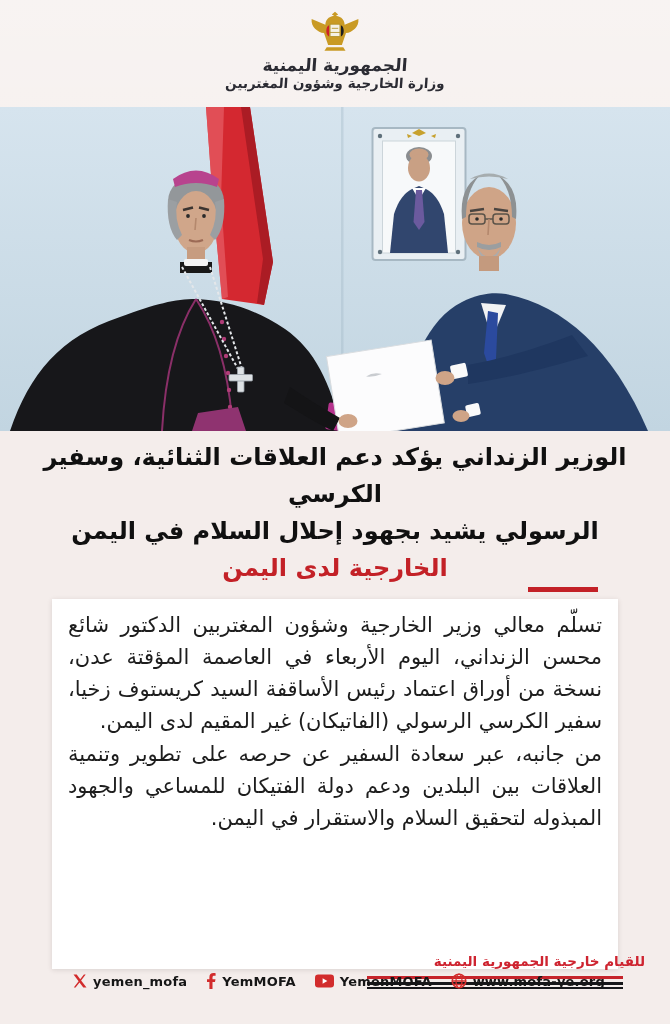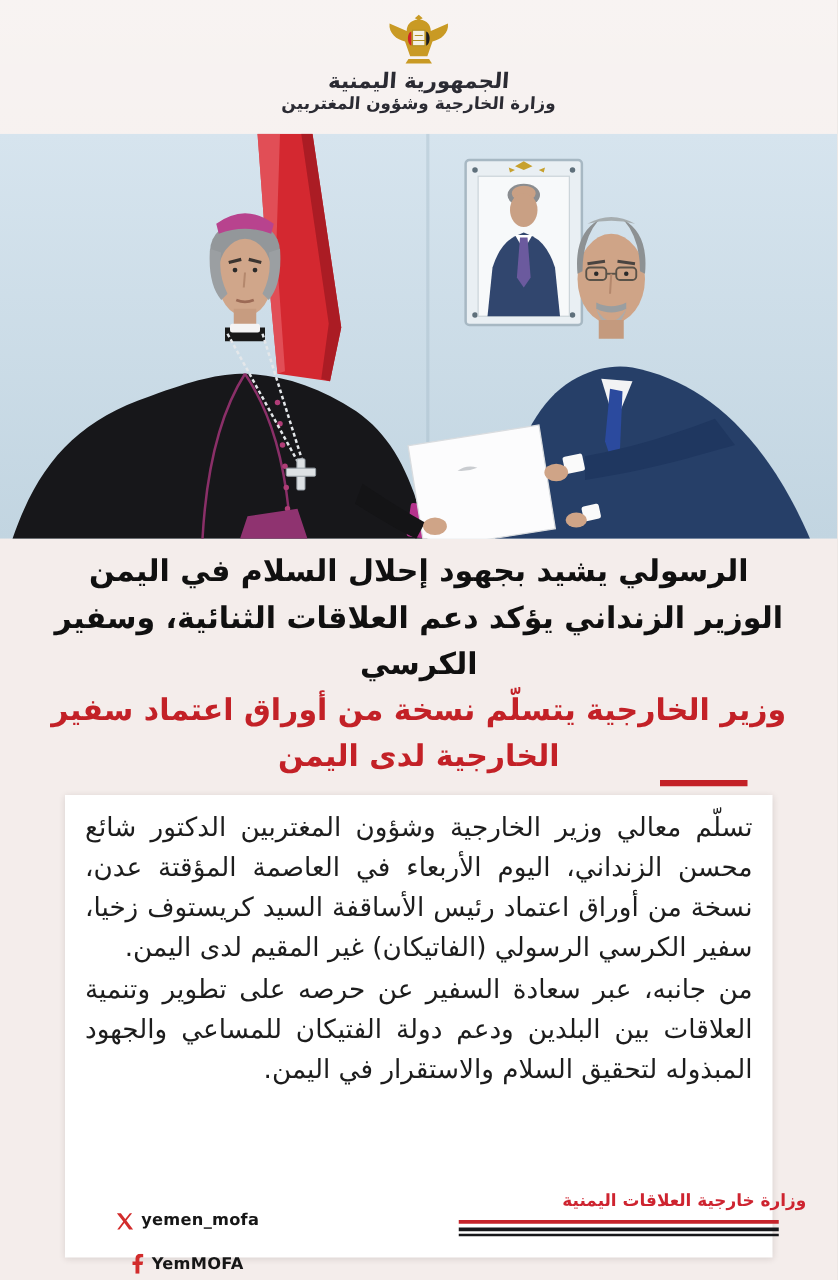--- a/index.html
+++ b/index.html
@@ -33,21 +33,21 @@
     margin:0;direction:rtl;text-align:justify;text-align-last:right;
     font-size:21px;line-height:32.3px;color:#1d1d1d;
   }
   
   .ministry-label{position:absolute;top:953px;right:25px;direction:rtl;
     font-size:13.5px;font-weight:bold;color:#ce2430;}
   .stripes{position:absolute;top:976px;right:47px;width:256px;}
   .stripes .s1{height:2.5px;background:#c6242b;}
   .stripes .s2{height:3.5px;background:#17171a;margin-top:3px;}
   .stripes .s3{height:2px;background:#17171a;margin-top:2px;}
-  .social{position:absolute;top:969px;left:73px;display:flex;align-items:center;gap:19px;height:24px;flex-direction:column;}
+  .social{position:absolute;top:969px;left:73px;display:flex;align-items:center;gap:19px;height:24px;}
   .social .item{display:flex;align-items:center;gap:6px;}
   .social .handle{font-size:13px;font-weight:bold;color:#161616;letter-spacing:.2px;}
   .social svg{display:block;}
 </style>
 </head>
 <body>
 
 <div class="poster">
 
   <div class="hdr">
@@ -162,36 +162,35 @@
       <rect x="451" y="257" width="16" height="14" rx="2" fill="#fafafa" transform="rotate(-12 459 264)"></rect>
       <ellipse cx="445" cy="271" rx="9.5" ry="7" fill="#cfa487"></ellipse>
       <rect x="466" y="297" width="14" height="12" rx="2" fill="#fafafa" transform="rotate(-12 473 303)"></rect>
       <ellipse cx="461" cy="309" rx="8.5" ry="6" fill="#cfa487"></ellipse>
       <path d="M290 280 C308 292 324 302 340 311 L333 324 C316 316 299 305 284 296 Z" fill="#141416"></path>
       <ellipse cx="348" cy="314" rx="9.5" ry="7" fill="#cfa487"></ellipse>
     </g>
   </svg>
 
   <div class="headline" dir="rtl">
+    <span style="display:block">الوزير الزنداني يؤكد دعم العلاقات الثنائية، وسفير الكرسي</span>
     <span style="display:block">الرسولي يشيد بجهود إحلال السلام في اليمن</span>
-    <span style="display:block">الوزير الزنداني يؤكد دعم العلاقات الثنائية، وسفير الكرسي</span>
   </div>
 
   <div class="subheadline" dir="rtl">
-    <span style="display:block">وزير الخارجية يتسلّم نسخة من أوراق اعتماد سفير</span>
     <span style="display:block">الخارجية لدى اليمن</span>
   </div>
   <div class="red-dash"></div>
 
   <section class="article-box">
     <p>تسلّم معالي وزير الخارجية وشؤون المغتربين الدكتور شائع محسن الزنداني، اليوم الأربعاء في العاصمة المؤقتة عدن، نسخة من أوراق اعتماد رئيس الأساقفة السيد كريستوف زخيا، سفير الكرسي الرسولي (الفاتيكان) غير المقيم لدى اليمن.</p>
     <p>من جانبه، عبر سعادة السفير عن حرصه على تطوير وتنمية العلاقات بين البلدين ودعم دولة الفتيكان للمساعي والجهود المبذوله لتحقيق السلام والاستقرار في اليمن.</p>
   </section>
 
-  <div class="ministry-label">وزارة خارجية العلاقات اليمنية</div>
+  <div class="ministry-label">للقيام خارجية الجمهورية اليمنية</div>
 
   <div class="stripes">
     <div class="s1"></div>
     <div class="s2"></div>
     <div class="s3"></div>
   </div>
 
   <div class="social">
     <div class="item">
       <svg width="14" height="14" viewBox="0 0 14 14">

